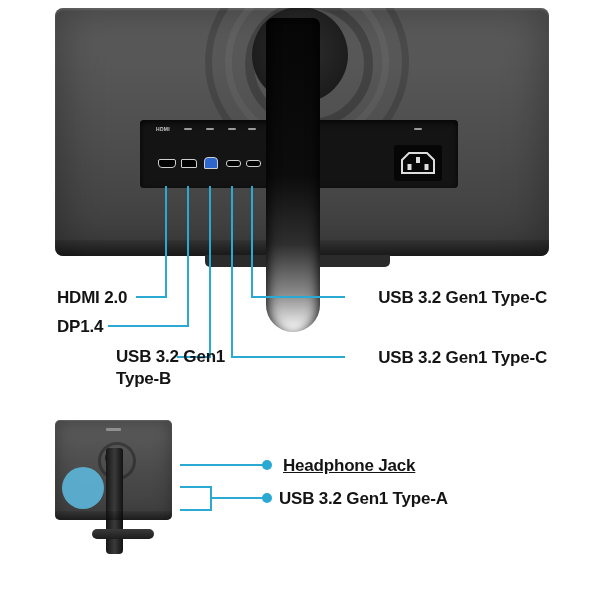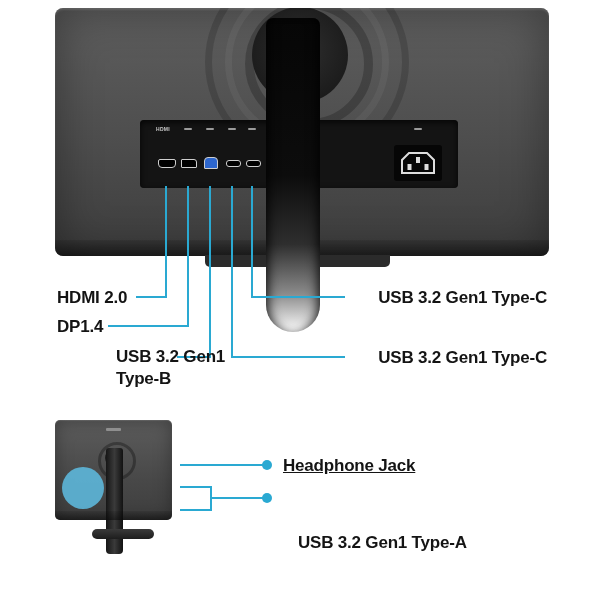--- a/index.html
+++ b/index.html
@@ -156,15 +156,15 @@
 
   <div class="cline h" style="left:180px;top:464px;width:84px;"></div>
   <div class="dot" style="left:262px;top:460px;"></div>
   <div class="cline h" style="left:180px;top:486px;width:32px;"></div>
   <div class="cline h" style="left:180px;top:509px;width:32px;"></div>
   <div class="cline v" style="left:210px;top:486px;height:25px;"></div>
   <div class="cline h" style="left:210px;top:497px;width:54px;"></div>
   <div class="dot" style="left:262px;top:493px;"></div>
 
   <div class="label" style="left:283px;top:455px;text-decoration:underline;">Headphone Jack</div>
-  <div class="label" style="left:298px;top:488px;margin-top:44px;">USB 3.2 Gen1 Type-A</div>
+  <div class="label" style="left:279px;top:488px;">USB 3.2 Gen1 Type-A</div>
 
 </div>
 
 </body></html>

